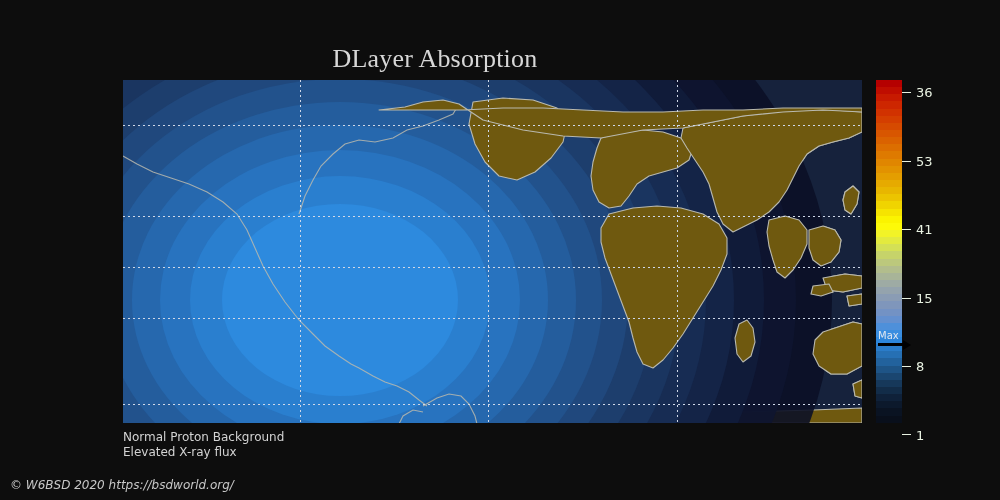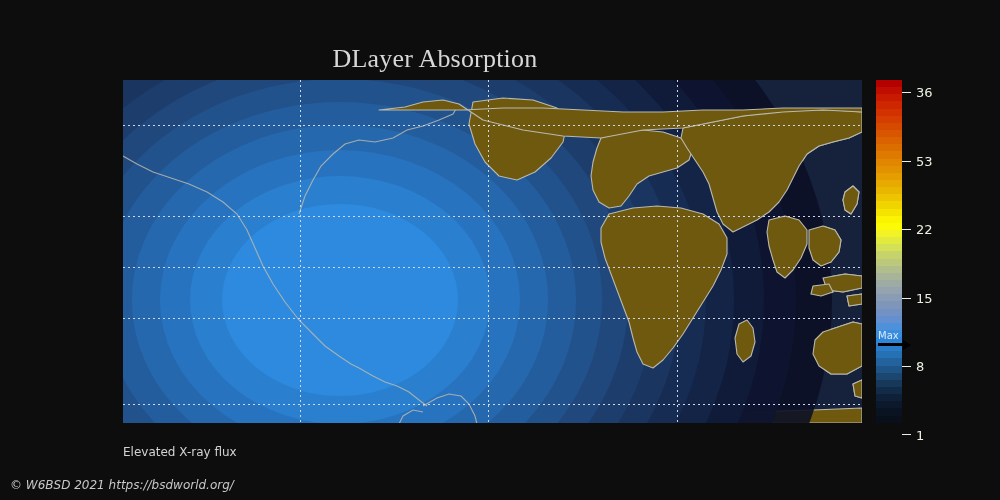--- a/index.html
+++ b/index.html
@@ -235,27 +235,28 @@
     <div class="lab">Max</div>
     <div class="arrow"></div>
   </div>
 
   <div class="cbar-ticks" id="cbar-ticks">
       <div class="tick" style="top: 0px;"></div>
       <div class="tick-lab" style="top: 0px;">36</div>
       <div class="tick" style="top: 68.6px;"></div>
       <div class="tick-lab" style="top: 68.6px;">53</div>
       <div class="tick" style="top: 137.2px;"></div>
-      <div class="tick-lab" style="top: 137.2px;">22</div>
+      <div class="tick-lab" style="top: 137.2px;">41</div>
       <div class="tick" style="top: 205.8px;"></div>
       <div class="tick-lab" style="top: 205.8px;">15</div>
       <div class="tick" style="top: 274.4px;"></div>
       <div class="tick-lab" style="top: 274.4px;">8</div>
       <div class="tick" style="top: 342px;"></div>
       <div class="tick-lab" style="top: 343px;">1</div>
     </div>
 
   <div class="cbar-title">Affected Frequency (MHz)</div>
 
+  <div class="note l1">Normal Proton Background</div>
   <div class="note l2">Elevated X-ray flux</div>
-  <div class="copyright">© W6BSD 2021 https://bsdworld.org/</div>
+  <div class="copyright">© W6BSD 2020 https://bsdworld.org/</div>
 
 </div>
 
 </body></html>

